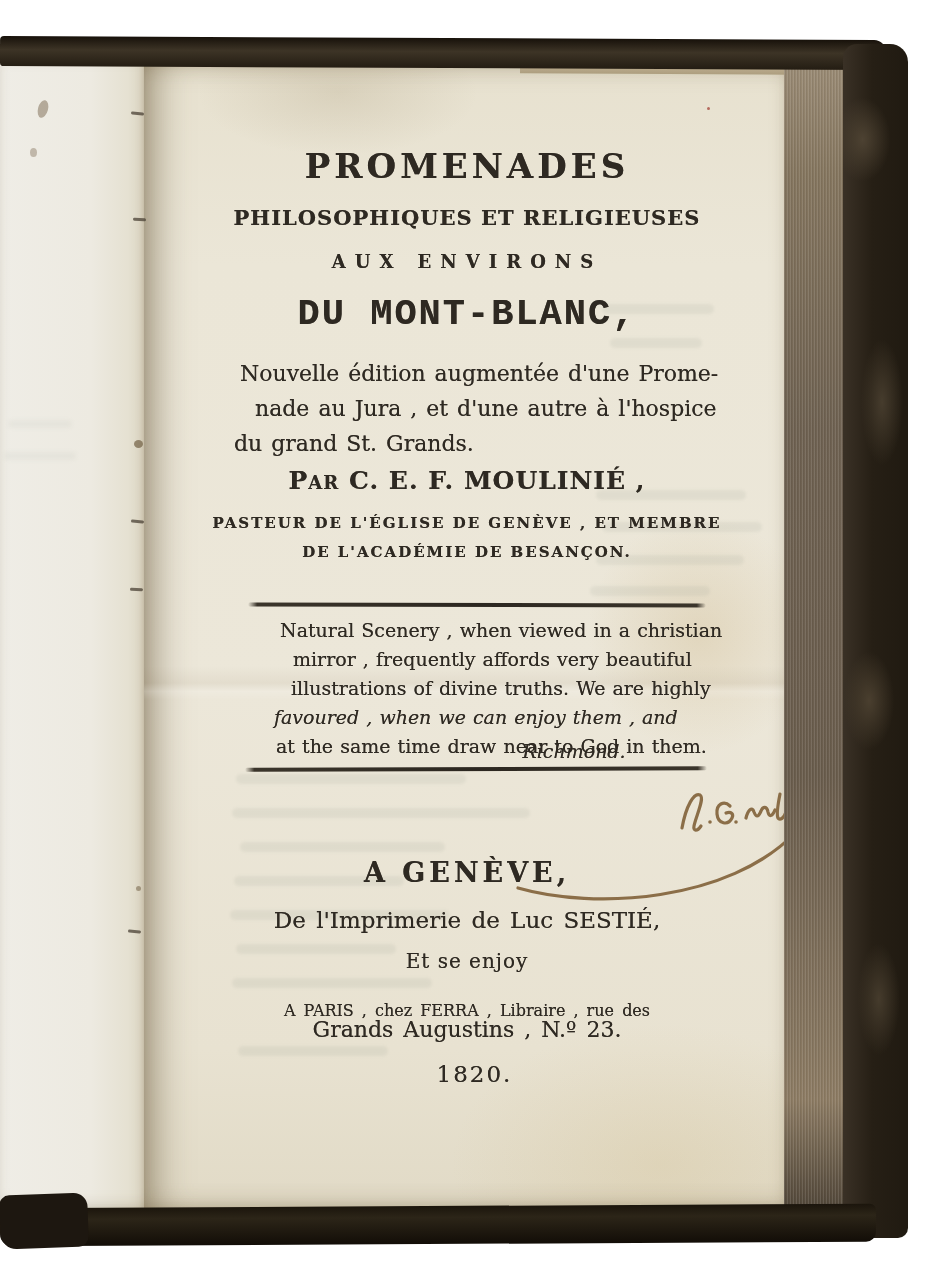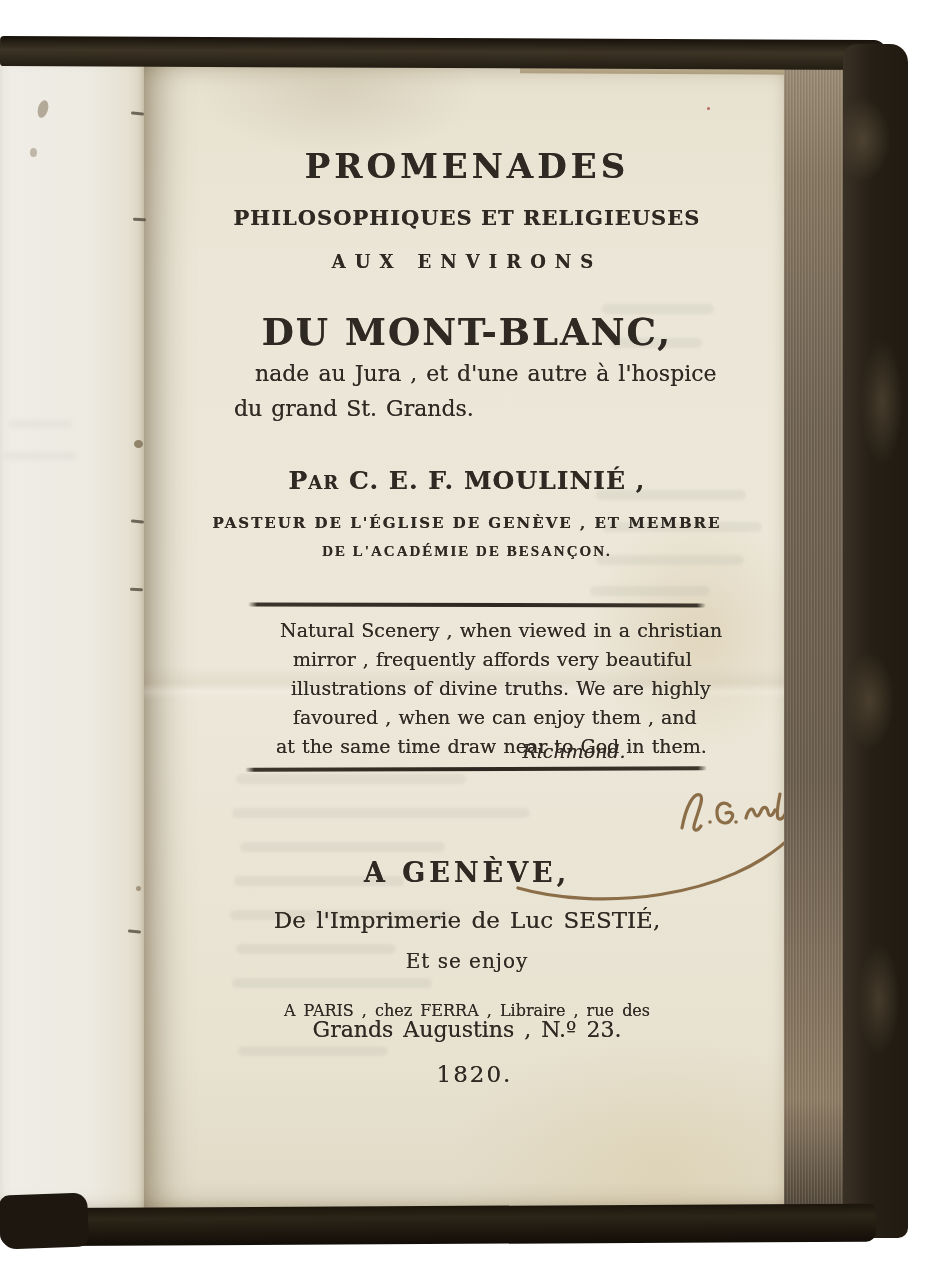--- a/index.html
+++ b/index.html
@@ -51,33 +51,33 @@
   
   .stitch{position:absolute;width:13px;height:3px;background:#4a4034;opacity:.75;border-radius:2px;}
   .speck{position:absolute;border-radius:50%;}
 
   
   .ink{color:#2e2922;text-shadow:0 0 .6px rgba(46,41,34,.7);}
   .t-center{position:absolute;left:0;right:0;text-align:center;}
   .title-1{top:88px;font-size:34px;font-weight:bold;letter-spacing:4px;}
   .title-2{top:147px;font-size:21px;font-weight:bold;letter-spacing:1px;}
   .title-3{top:193px;font-size:18px;font-weight:bold;letter-spacing:9px;}
-  .title-4{top:252px;font-size:37px;font-weight:bold;letter-spacing:2px;}
+  .title-4{top:235px;font-size:37px;font-weight:bold;letter-spacing:2px;font-family:Liberation Mono, monospace;}
   .edition{position:absolute;left:88px;top:298px;width:520px;font-size:22px;line-height:35px;word-spacing:2px;}
   .edition .l0{margin-left:8px;}.edition .l1{margin-left:23px;}.edition .l2{margin-left:2px;}
   .byline{top:408px;font-size:25px;font-weight:bold;font-variant:small-caps;letter-spacing:1px;}
   .pastor{font-size:15px;font-weight:bold;letter-spacing:2px;}
-  .pastor1{top:456px;}.pastor2{top:485px;font-family:Liberation Serif, serif;}
+  .pastor1{top:456px;}.pastor2{top:485px;}
   .rule{position:absolute;height:3.5px;border-radius:2px;
     background:linear-gradient(90deg,rgba(59,53,43,0) 0%,#3b352b 2%,#2c2720 50%,#3b352b 98%,rgba(59,53,43,0) 100%);}
   .rule1{left:104px;top:545px;width:458px;transform:rotate(.15deg);}
   .rule2{left:101px;top:709px;width:462px;transform:rotate(-.2deg);}
   .epigraph{position:absolute;left:130px;top:558px;width:490px;font-size:19px;line-height:29px;word-spacing:1px;}
   .epigraph .m0{margin-left:6px;}.epigraph .m1{margin-left:19px;}.epigraph .m2{margin-left:17px;}
-  .epigraph .m3{margin-left:19px;}.epigraph .m4{margin-left:2px;}
+  .epigraph .m3{font-style:italic;}.epigraph .m4{margin-left:2px;}
   .richmond{position:absolute;left:320px;top:682px;width:220px;text-align:center;font-style:italic;font-size:19px;}
   .geneve{top:799px;font-size:27px;font-weight:bold;letter-spacing:4px;}
   .printer{top:849px;font-size:23px;word-spacing:3px;}
   .trouve{top:891px;font-size:20px;letter-spacing:1px;}
   .paris{top:943px;font-size:16px;word-spacing:3px;}
   .address{top:959px;font-size:22px;word-spacing:3px;}
   .year{top:1003px;font-size:23px;letter-spacing:2px;margin-left:15px;}
 
   
   .bleed{position:absolute;height:10px;border-radius:5px;background:#8e9688;opacity:.12;filter:blur(1.8px);}
@@ -112,20 +112,21 @@
     <div class="bleed" style="left:92px;top:886px;width:160px;"></div>
     <div class="bleed" style="left:88px;top:920px;width:200px;"></div>
     <div class="bleed" style="left:94px;top:988px;width:150px;"></div>
 
     <div class="t-center ink title-1">PROMENADES</div>
     <div class="t-center ink title-2">PHILOSOPHIQUES ET RELIGIEUSES</div>
     <div class="t-center ink title-3">AUX ENVIRONS</div>
     <div class="t-center ink title-4">DU MONT-BLANC,</div>
 
     <div class="edition ink">
+      <div class="l0">Nouvelle édition augmentée d'une Prome-</div>
       <div class="l1">nade au Jura , et d'une autre à l'hospice</div>
       <div class="l2">du grand St. Grands.</div>
     </div>
 
     <div class="t-center ink pastor pastor1">PASTEUR DE L'ÉGLISE DE GENÈVE , ET MEMBRE</div>
     <div class="t-center ink byline">Par C. E. F. MOULINIÉ ,</div>
     <div class="t-center ink pastor pastor2">DE L'ACADÉMIE DE BESANÇON.</div>
 
     <div class="rule rule1"></div>
 

